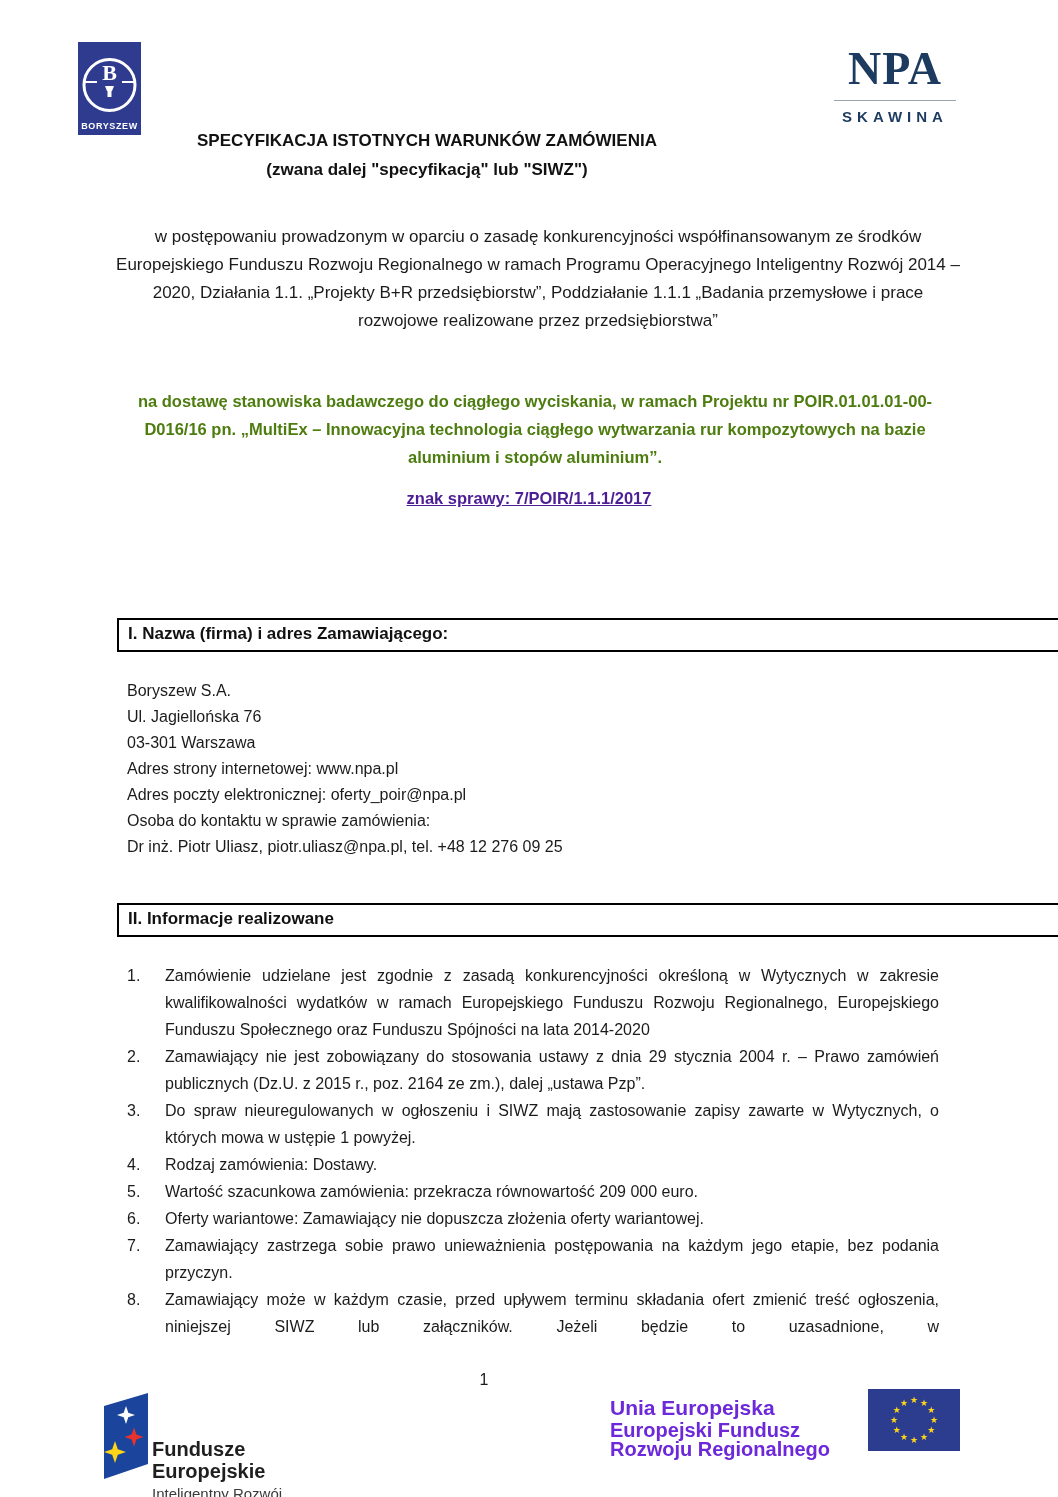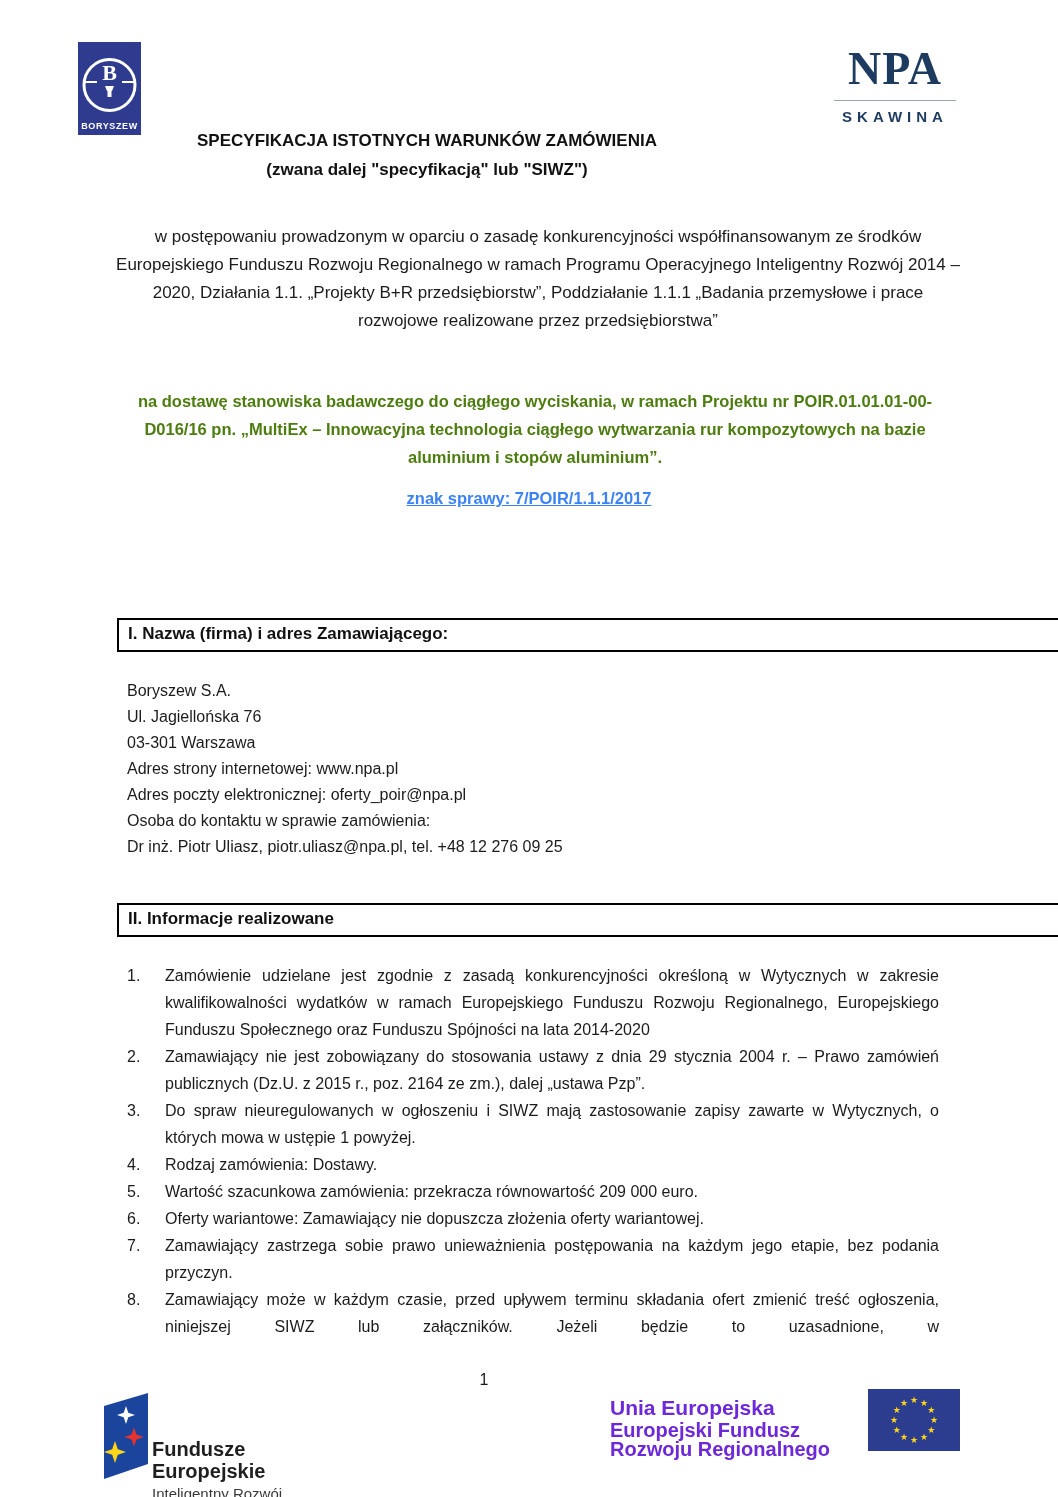--- a/index.html
+++ b/index.html
@@ -12,21 +12,21 @@
   .boryszew-svg { position:absolute; left:78px; top:42px; }
   .npa { position:absolute; top:44px; left:833px; width:124px; text-align:center; color:#1d3a5f; }
   .npa-word { font-family:"Liberation Serif", serif; font-weight:bold; font-size:46px; line-height:50px; letter-spacing:1px; }
   .npa-rule { height:1px; background:#9aa4ae; margin:6px 1px 7px; }
   .npa-sub  { font-size:15px; font-weight:bold; letter-spacing:5px; }
 
   
   .title { position:absolute; top:126px; left:0; width:854px; text-align:center; font-weight:bold; font-size:17px; line-height:29px; color:#111; }
   .intro { position:absolute; top:214px; left:106px; width:846px; text-align:center; font-size:17px; line-height:28px; margin:9px; }
   .subject { position:absolute; top:381px; left:129px; width:800px; text-align:center; font-weight:bold; font-size:16.5px; line-height:28px; margin:6px; color:#4d7c0f; }
-  .case { position:absolute; top:489px; left:0; width:1058px; text-align:center; font-weight:bold; font-size:16.5px; margin:0; color:#3b82f6; }
+  .case { position:absolute; top:489px; left:0; width:1058px; text-align:center; font-weight:bold; font-size:16.5px; margin:0; color:#4c1d95; }
   .case .u { text-decoration:underline; }
 
   .secbox { position:absolute; left:117px; width:946px; border:2px solid #000; box-sizing:border-box;
             font-weight:bold; font-size:17px; padding:4px 9px 6px; background:#fff; color:#111; }
   .sec1 { top:618px; } .sec2 { top:903px; }
 
   .address { position:absolute; top:678px; left:127px; font-size:16px; line-height:26px; }
 
   .list { position:absolute; top:962px; left:127px; width:812px; font-size:16px; line-height:27px; }
   .item { position:relative; padding-left:38px; }

